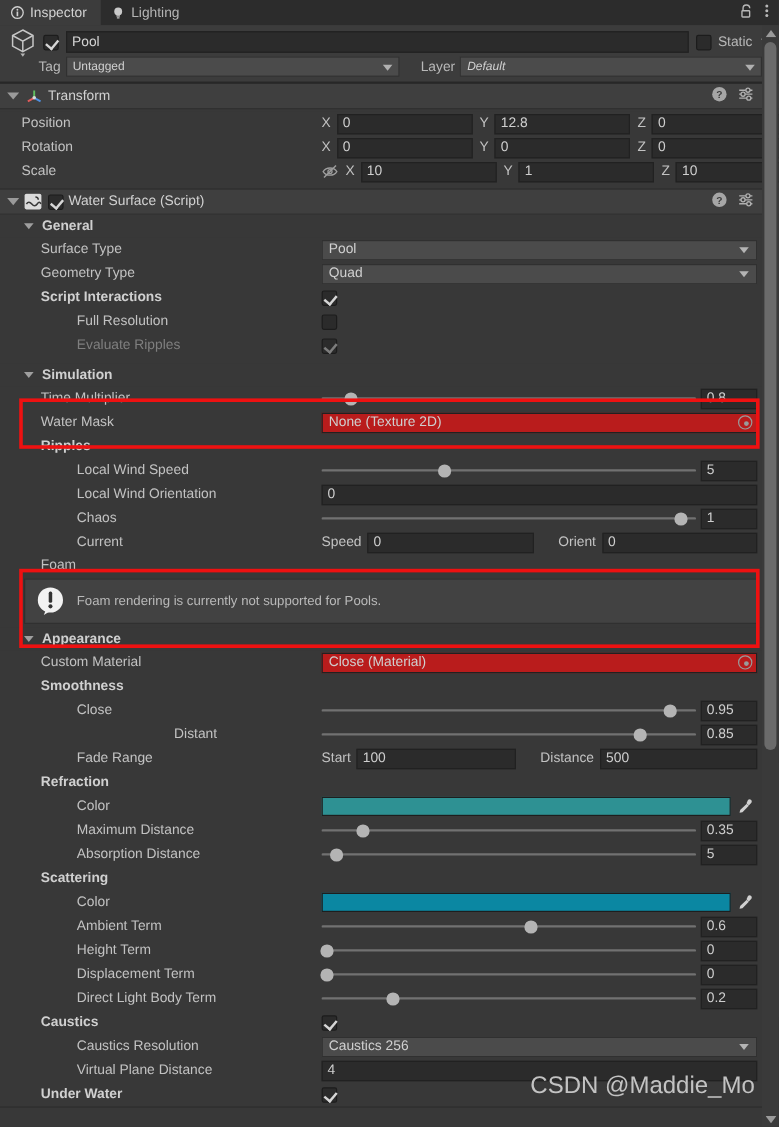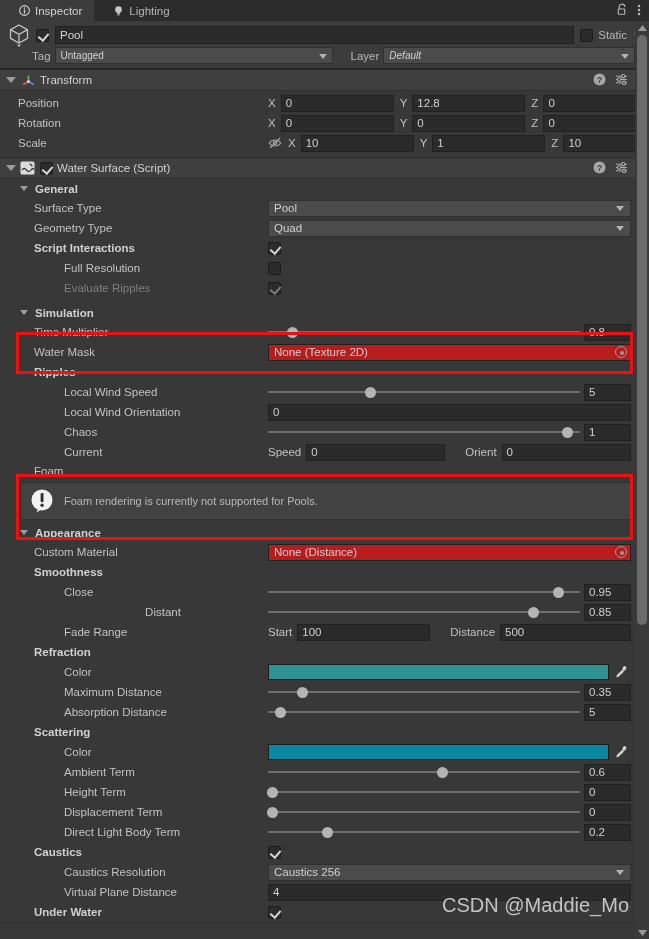--- a/index.html
+++ b/index.html
@@ -13,21 +13,21 @@
   }
   .root { position: relative; width: 649px; height: 939px; background:#383838; }
 
   
   .tabbar {
     height: 21px; background: #2c2c2c; display: flex; align-items: flex-end;
     position: relative;
   }
   .tab {
     height: 21px; display: flex; align-items: center; gap: 5px;
-    padding: 0 12px 0 18px; font-size: 11.5px; color: #b4b4b4;
+    padding: 0 12px 0 8px; font-size: 11.5px; color: #b4b4b4;
   }
   .tab.active { background: #3c3c3c; color: #d2d2d2; }
   .tab .ti { width: 12px; height: 12px; display:inline-flex; align-items:center; justify-content:center; }
   .tabbar .spacer { flex: 1; }
   .tabbar .tools { display: flex; align-items: center; gap: 9px; padding-right: 8px; height:21px;}
 
   
   .objhdr {
     background: #3c3c3c; padding: 4px 0 5px 0; border-bottom: 1px solid #232323;
     position: relative;
@@ -476,21 +476,21 @@
     <div class="section-hdr">
       <span class="foldout">
           <i></i>
         </span>
       <span>Appearance</span>
     </div>
     <div class="row">
       <span class="lbl i1">Custom Material</span>
       <span class="ctl">
           <span class="objfield">
-        <span>None (Distance)</span>
+        <span>Close (Material)</span>
         <i class="dot"></i>
           </span>
         </span>
     </div>
     <div class="row">
       <span class="lbl i1 bold">Smoothness</span>
       <span class="ctl"></span>
     </div>
     <div class="row">
       <span class="lbl i2">Close</span>

